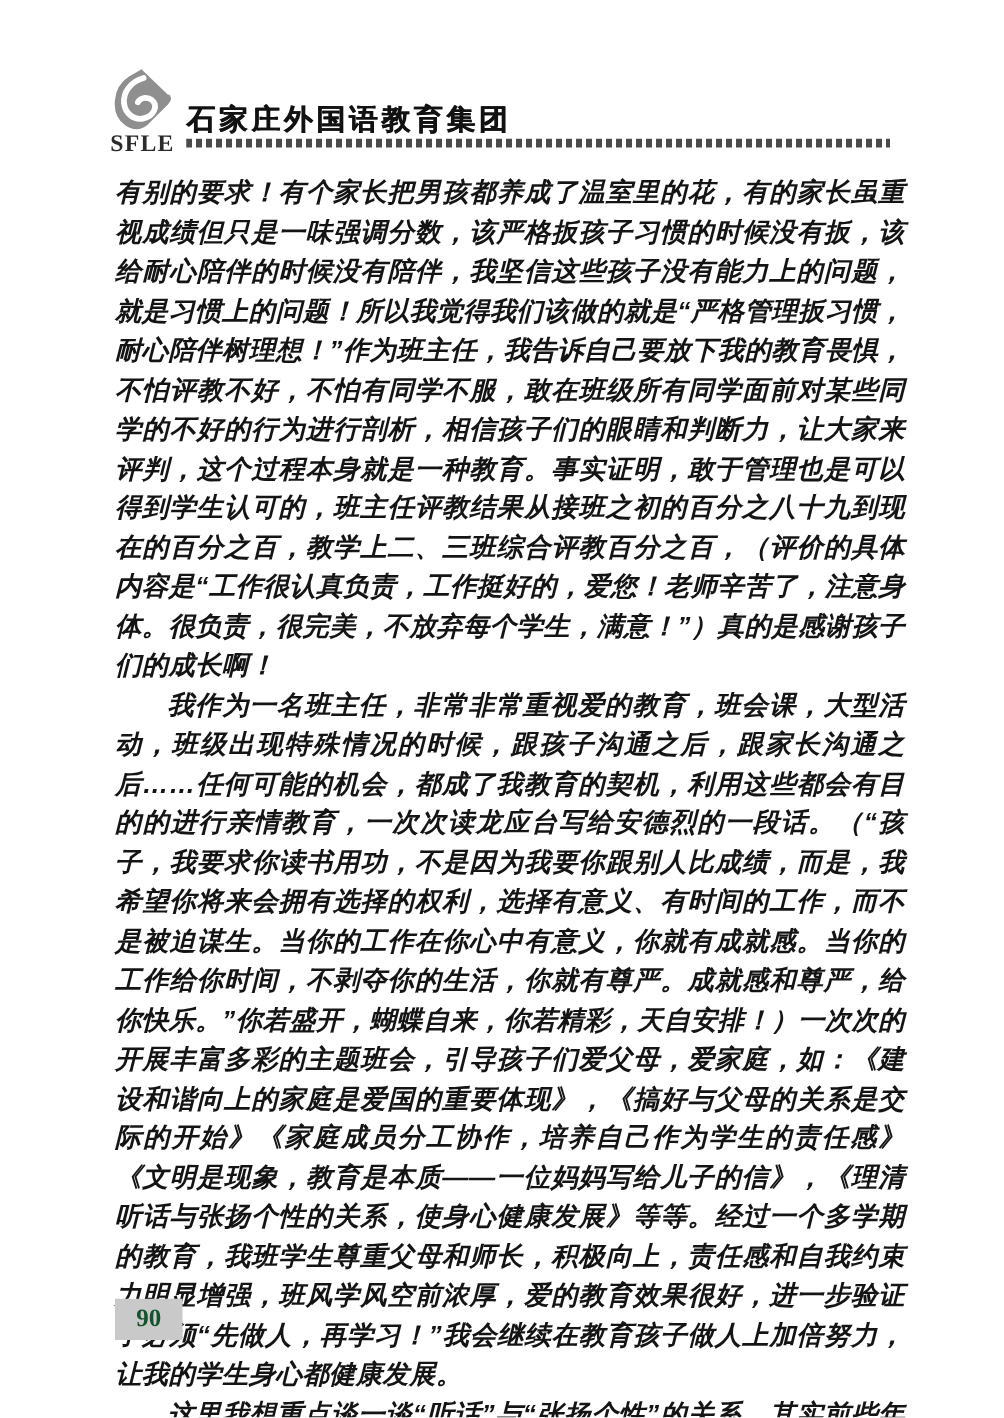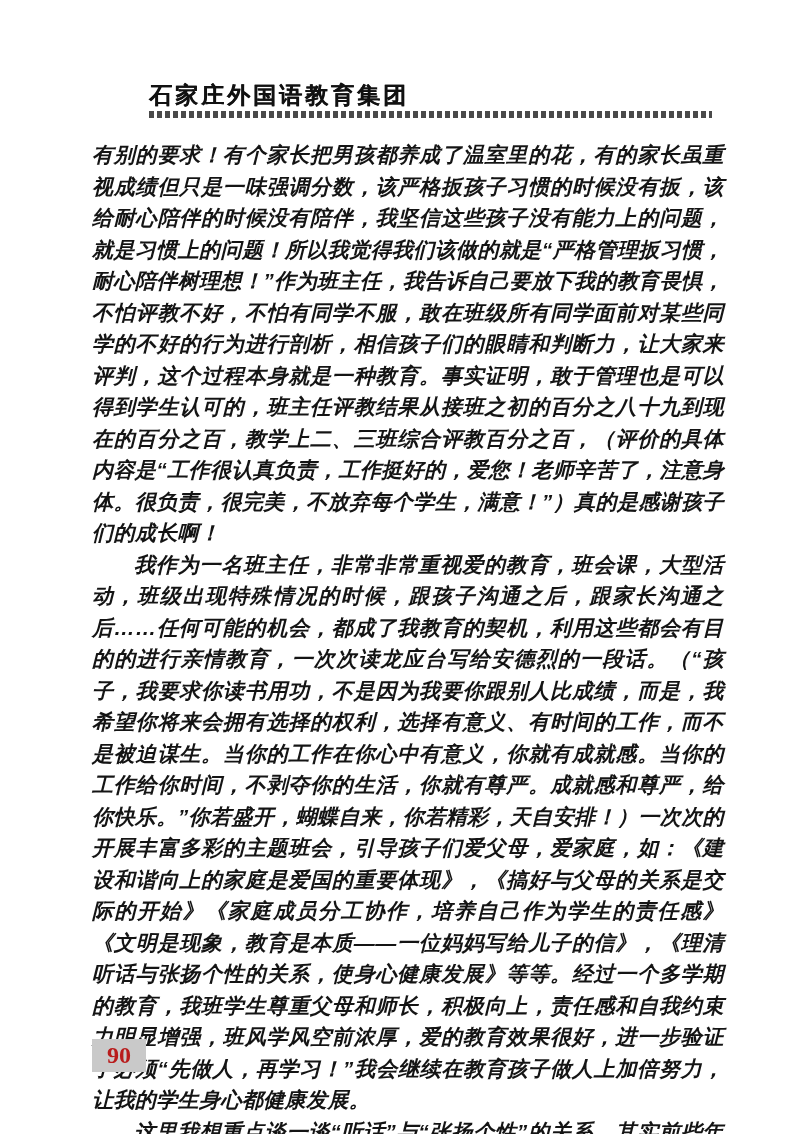--- a/index.html
+++ b/index.html
@@ -74,33 +74,41 @@
   }
   .text-block p { margin: 0; font-style: italic; }
   .text-block p.indent { text-indent: 2em; }
 
   
   .page-number-badge {
     position: absolute;
     left: 92px; top: 1039px;
     width: 54px; height: 33px;
     background: #c9c9c9;
-    color: #b91c1c;
-    font-size: 24px;
+    color: #14532d;
+    font-size: 20px;
     font-weight: bold;
     text-align: center;
     line-height: 33px;
     font-family: "Liberation Serif", serif;
   }
 </style>
 </head>
 <body>
 
 <div class="page">
 
+  <div class="logo-block">
+    <svg class="logo-glyph" viewBox="0 0 52 54" xmlns="http://www.w3.org/2000/svg">
+      <path d="M26 1 L49 23 Q53 27 48 32 L30 50 Q21 57 11 50 Q1 43 2 29 Q3 15 14 8 Z" fill="#8f8f8f"></path>
+      <path d="M27 9 C16 12 9 21 10 31 C11 40 19 46 27 44 C36 42 40 33 34 28 C30 25 24 26 22 30" stroke="#ffffff" stroke-width="5" fill="none" stroke-linecap="round"></path>
+      <path d="M26 1 L49 23" stroke="#ffffff" stroke-width="2" fill="none"></path>
+    </svg>
+    <span class="logo-acronym">SFLE</span>
+  </div>
 
   <div class="org-title">石家庄外国语教育集团</div>
 
   <div class="header-dotted-rule"></div>
 
   <div class="text-block">
     <p>有别的要求！有个家长把男孩都养成了温室里的花，有的家长虽重视成绩但只是一味强调分数，该严格扳孩子习惯的时候没有扳，该给耐心陪伴的时候没有陪伴，我坚信这些孩子没有能力上的问题，就是习惯上的问题！所以我觉得我们该做的就是“严格管理扳习惯，耐心陪伴树理想！”作为班主任，我告诉自己要放下我的教育畏惧，不怕评教不好，不怕有同学不服，敢在班级所有同学面前对某些同学的不好的行为进行剖析，相信孩子们的眼睛和判断力，让大家来评判，这个过程本身就是一种教育。事实证明，敢于管理也是可以得到学生认可的，班主任评教结果从接班之初的百分之八十九到现在的百分之百，教学上二、三班综合评教百分之百，（评价的具体内容是“工作很认真负责，工作挺好的，爱您！老师辛苦了，注意身体。很负责，很完美，不放弃每个学生，满意！”）真的是感谢孩子们的成长啊！</p>
     <p class="indent">我作为一名班主任，非常非常重视爱的教育，班会课，大型活动，班级出现特殊情况的时候，跟孩子沟通之后，跟家长沟通之后……任何可能的机会，都成了我教育的契机，利用这些都会有目的的进行亲情教育，一次次读龙应台写给安德烈的一段话。（“孩子，我要求你读书用功，不是因为我要你跟别人比成绩，而是，我希望你将来会拥有选择的权利，选择有意义、有时间的工作，而不是被迫谋生。当你的工作在你心中有意义，你就有成就感。当你的工作给你时间，不剥夺你的生活，你就有尊严。成就感和尊严，给你快乐。”你若盛开，蝴蝶自来，你若精彩，天自安排！）一次次的开展丰富多彩的主题班会，引导孩子们爱父母，爱家庭，如：《建设和谐向上的家庭是爱国的重要体现》，《搞好与父母的关系是交际的开始》《家庭成员分工协作，培养自己作为学生的责任感》《文明是现象，教育是本质——一位妈妈写给儿子的信》，《理清听话与张扬个性的关系，使身心健康发展》等等。经过一个多学期的教育，我班学生尊重父母和师长，积极向上，责任感和自我约束力明显增强，班风学风空前浓厚，爱的教育效果很好，进一步验证了必须“先做人，再学习！”我会继续在教育孩子做人上加倍努力，让我的学生身心都健康发展。</p>
     <p class="indent">这里我想重点谈一谈“听话”与“张扬个性”的关系，其实前些年我内</p>
   </div>

